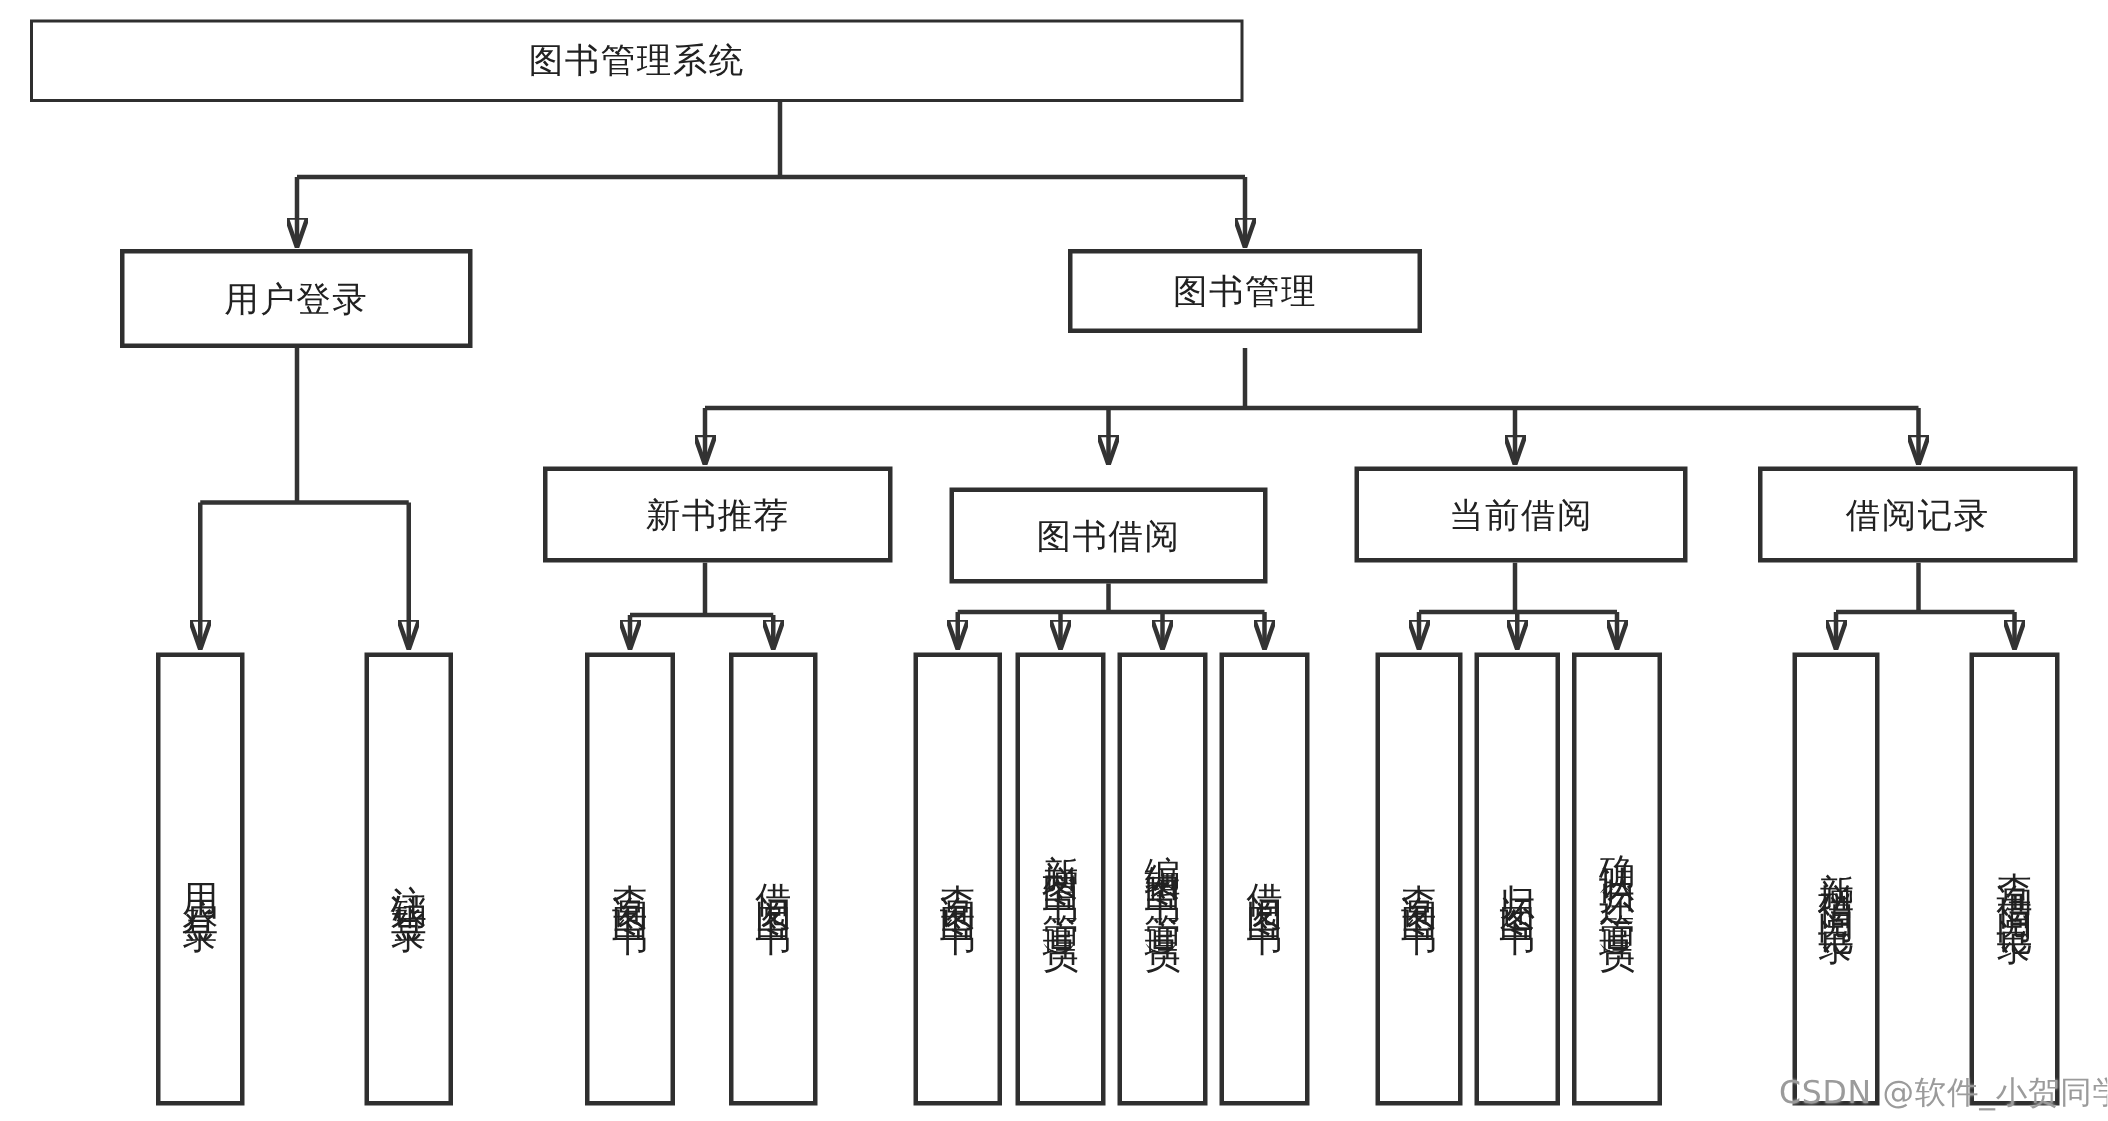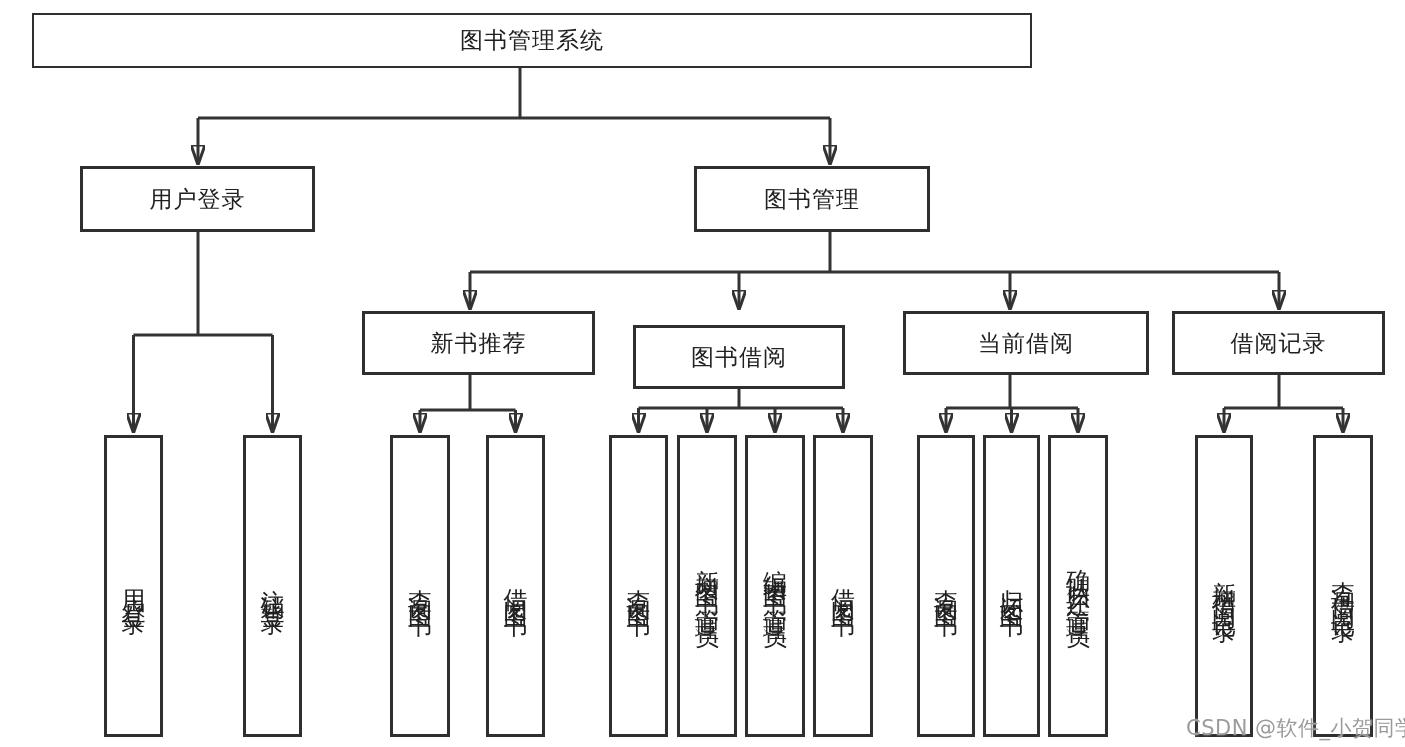--- a/index.html
+++ b/index.html
@@ -82,38 +82,38 @@
     <line x1="946" y1="408" x2="946" y2="432" marker-end="url(#arrow)"></line>
     <line x1="1011.5" y1="408" x2="1011.5" y2="432" marker-end="url(#arrow)"></line>
     <line x1="1078" y1="408" x2="1078" y2="432" marker-end="url(#arrow)"></line>
 
     <path d="M1279,375 V408"></path>
     <path d="M1224,408 H1343"></path>
     <line x1="1224" y1="408" x2="1224" y2="432" marker-end="url(#arrow)"></line>
     <line x1="1343" y1="408" x2="1343" y2="432" marker-end="url(#arrow)"></line>
   </svg>
 
-  <div class="box root" style="left:32px;top:13px;width:1000px;height:55px">
+  <div class="box root" style="left:20px;top:13px;width:809px;height:55px">
     <span class="hlabel">图书管理系统</span>
   </div>
 
   <div class="box" style="left:80px;top:166px;width:235px;height:66px">
     <span class="hlabel">用户登录</span>
   </div>
-  <div class="box" style="left:694px;top:166px;width:236px;height:66px">
+  <div class="box" style="left:712px;top:166px;width:236px;height:56px">
     <span class="hlabel">图书管理</span>
   </div>
 
   <div class="box" style="left:362px;top:311px;width:233px;height:64px">
     <span class="hlabel">新书推荐</span>
   </div>
   <div class="box" style="left:633px;top:325px;width:212px;height:64px">
     <span class="hlabel">图书借阅</span>
   </div>
-  <div class="box" style="left:903px;top:311px;width:246px;height:64px">
+  <div class="box" style="left:903px;top:311px;width:222px;height:64px">
     <span class="hlabel">当前借阅</span>
   </div>
   <div class="box" style="left:1172px;top:311px;width:213px;height:64px">
     <span class="hlabel">借阅记录</span>
   </div>
 
   <div class="leaf" style="left:104px;width:59px">
     <span class="vlabel">用户登录</span>
   </div>
   <div class="leaf" style="left:243px;width:59px">

